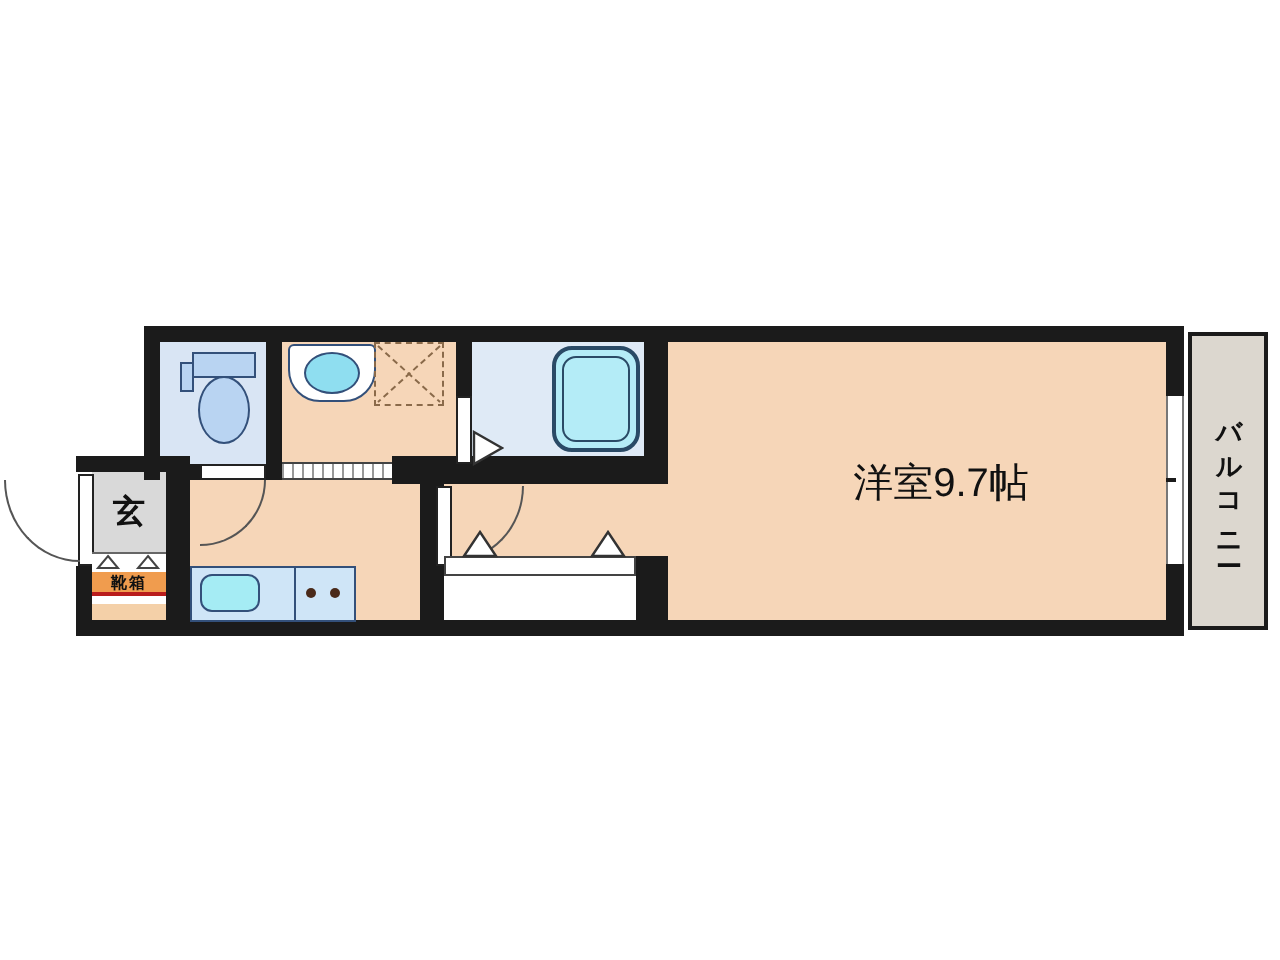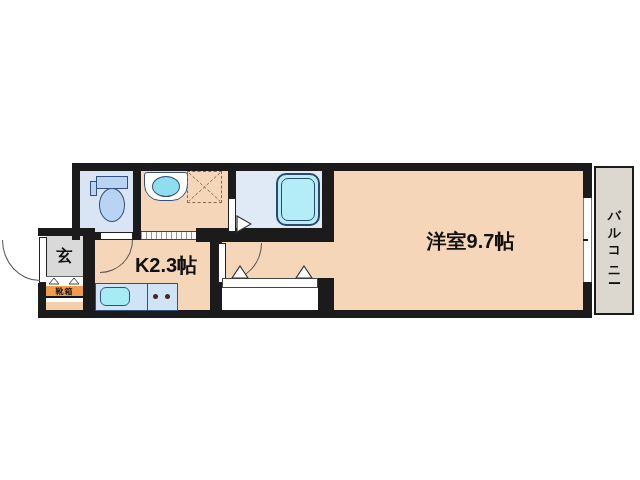--- a/index.html
+++ b/index.html
@@ -83,21 +83,21 @@
   </svg>
   <svg class="abs" style="left:295px;top:265px;" width="18" height="14" viewBox="0 0 18 14">
     <polygon points="9,1 17,13 1,13" fill="#ffffff" stroke="#333" stroke-width="1.2"></polygon>
   </svg>
 
   <div class="abs" style="left:46px;top:276px;width:37px;height:10px;background:#ffffff;border-top:1px solid #666;"></div>
   <svg class="abs" style="left:48px;top:277px;" width="34" height="8" viewBox="0 0 34 8">
     <polygon points="6,1 11,7 1,7" fill="#ffffff" stroke="#444" stroke-width="1"></polygon>
     <polygon points="26,1 31,7 21,7" fill="#ffffff" stroke="#444" stroke-width="1"></polygon>
   </svg>
-  <div class="abs orange lbl" style="left:46px;top:286px;width:37px;height:12px;border-bottom:2px solid #0f172a;">
+  <div class="abs orange lbl" style="left:46px;top:286px;width:37px;height:12px;border-bottom:2px solid #b91c1c;">
     <span style="font-size:8px;font-weight:700;letter-spacing:1px;">靴箱</span>
   </div>
   <div class="abs" style="left:46px;top:302px;width:37px;height:8px;background:#f4d0a8;"></div>
 
 
   <div class="abs" style="left:96px;top:176px;width:32px;height:13px;background:#b9d4f2;border:1px solid #33507a;"></div>
   <div class="abs" style="left:90px;top:181px;width:7px;height:15px;background:#b9d4f2;border:1px solid #33507a;"></div>
   <div class="abs" style="left:99px;top:188px;width:26px;height:34px;background:#b9d4f2;border:1px solid #33507a;border-radius:50% 50% 50% 50%;"></div>
 
   <div class="abs" style="left:144px;top:172px;width:44px;height:29px;background:#ffffff;border:1px solid #33507a;border-radius:3px 3px 16px 16px;"></div>
@@ -116,20 +116,17 @@
 
   <div class="abs" style="left:95px;top:283px;width:83px;height:28px;background:#cfe5f7;border:1px solid #33507a;"></div>
   <div class="abs" style="left:147px;top:283px;width:1px;height:28px;background:#33507a;"></div>
   <div class="abs" style="left:100px;top:287px;width:30px;height:19px;background:#a5ecf4;border:1px solid #33507a;border-radius:6px;"></div>
   <div class="abs" style="left:153px;top:294px;width:5px;height:5px;background:#4a2a1a;border-radius:50%;"></div>
   <div class="abs" style="left:165px;top:294px;width:5px;height:5px;background:#4a2a1a;border-radius:50%;"></div>
 
   <div class="abs lbl" style="left:46px;top:240px;width:37px;height:32px;">
     <span style="font-size:16px;font-weight:700;">玄</span>
   </div>
-  <div class="abs lbl" style="left:110px;top:250px;width:112px;height:30px;">
-    <span style="font-size:20px;font-weight:700;">K2.3帖</span>
-  </div>
   <div class="abs lbl" style="left:334px;top:226px;width:249px;height:30px;">
-    <span style="font-size:20px;font-weight:700;margin-left:24px;">洋室9.7帖</span>
+    <span style="font-size:20px;font-weight:400;margin-left:24px;">洋室9.7帖</span>
   </div>
 
 </div>
 
 </body></html>

